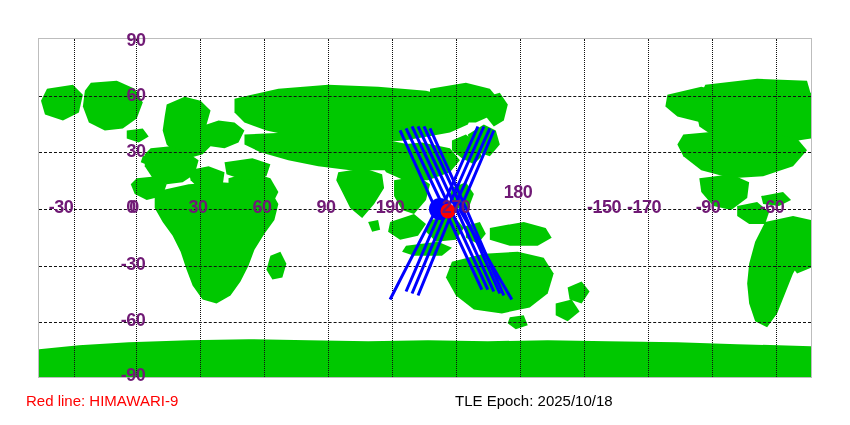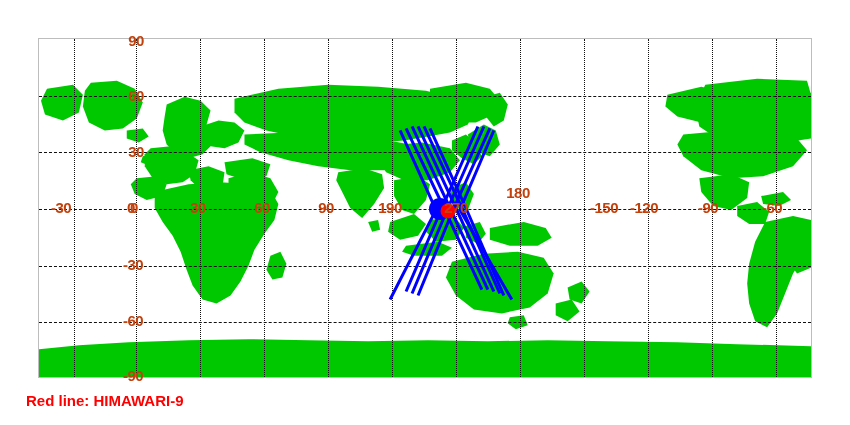--- a/index.html
+++ b/index.html
@@ -54,23 +54,23 @@
   .grid-h {
     left: 0; right: 0;
     height: 0;
     border-top: 1px dashed #111111;
   }
 
   
   .axis-label {
     position: absolute;
     font-family: "Liberation Sans", sans-serif;
-    font-size: 15px;
+    font-size: 18px;
     font-weight: bold;
-    color: #c2410c;
+    color: #701a75;
     white-space: nowrap;
     letter-spacing: -0.5px;
     transform: translate(-50%, -50%);
     pointer-events: none;
   }
 
   
   #sat-markers { position: absolute; left:0; top:0; right:0; bottom:0; }
   .marker-dot {
     position: absolute;
@@ -92,21 +92,21 @@
     left: 0;
     top: 392px;
     width: 850px;
     height: 30px;
     display: block;
   }
   .legend-entry {
     position: absolute;
     font-family: "Liberation Sans", sans-serif;
     font-size: 15px;
-    font-weight: bold;
+    font-weight: normal;
     white-space: nowrap;
     top: 0;
   }
   #legend-red   { left: 26px;  color: #ff0000; }
   #legend-blue  { left: 249px; color: #0000ff; }
   #legend-epoch { left: 455px; color: #000000; }
 </style>
 </head>
 <body>
 
@@ -222,29 +222,30 @@
 
   <div class="axis-label" style="left:61px;  top:207px;">-30</div>
   <div class="axis-label" style="left:134px; top:207px;">0</div>
   <div class="axis-label" style="left:198px; top:207px;">30</div>
   <div class="axis-label" style="left:262px; top:207px;">60</div>
   <div class="axis-label" style="left:326px; top:207px;">90</div>
   <div class="axis-label" style="left:390px; top:207px;">190</div>
   <div class="axis-label" style="left:456px; top:207px;">270</div>
   <div class="axis-label" style="left:518px; top:192px;">180</div>
   <div class="axis-label" style="left:580px; top:207px;margin-left:24px;">-150</div>
-  <div class="axis-label" style="left:644px; top:207px;">-120</div>
+  <div class="axis-label" style="left:644px; top:207px;">-170</div>
   <div class="axis-label" style="left:708px; top:207px;">-90</div>
   <div class="axis-label" style="left:772px; top:207px;">-60</div>
 
   <div class="axis-label" style="left:136px; top:40px;">90</div>
   <div class="axis-label" style="left:136px; top:95px;">60</div>
   <div class="axis-label" style="left:136px; top:151px;">30</div>
   <div class="axis-label" style="left:131px; top:207px;">0</div>
   <div class="axis-label" style="left:133px; top:264px;">-30</div>
   <div class="axis-label" style="left:133px; top:320px;">-60</div>
   <div class="axis-label" style="left:133px; top:375px;">-90</div>
 
 </div>
 
 <div id="legend">
   <span class="legend-entry" id="legend-red">Red line: HIMAWARI-9</span>
+  <span class="legend-entry" id="legend-epoch">TLE Epoch: 2025/10/18</span>
 </div>
 
 </body></html>

